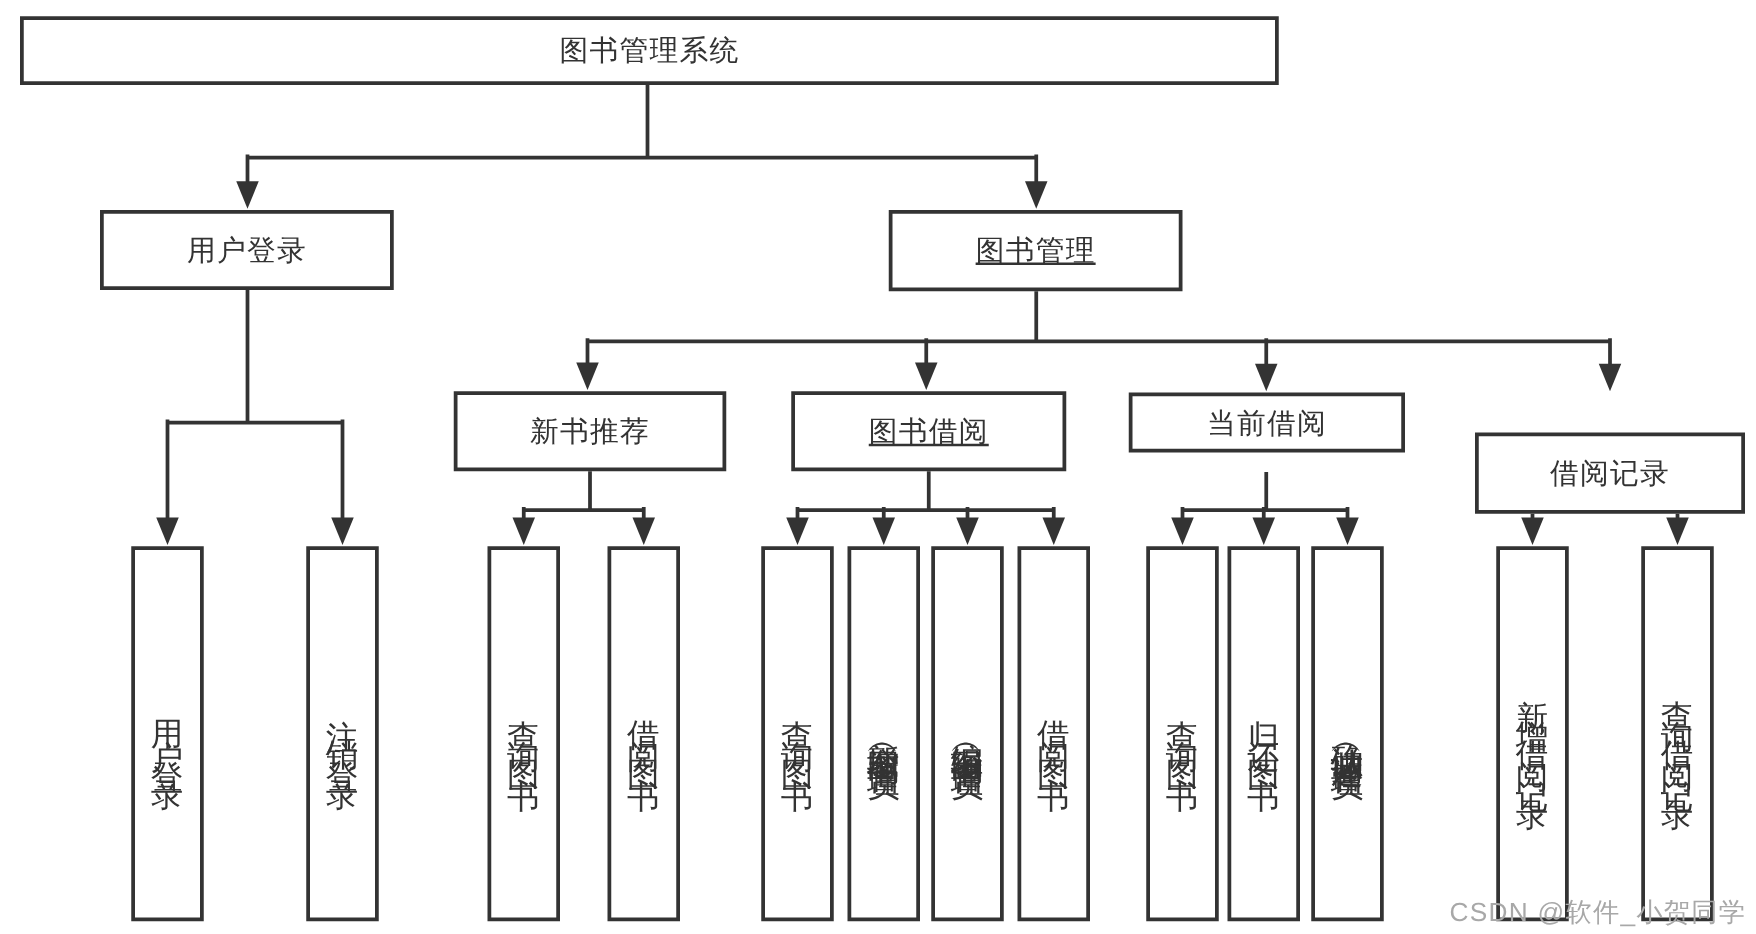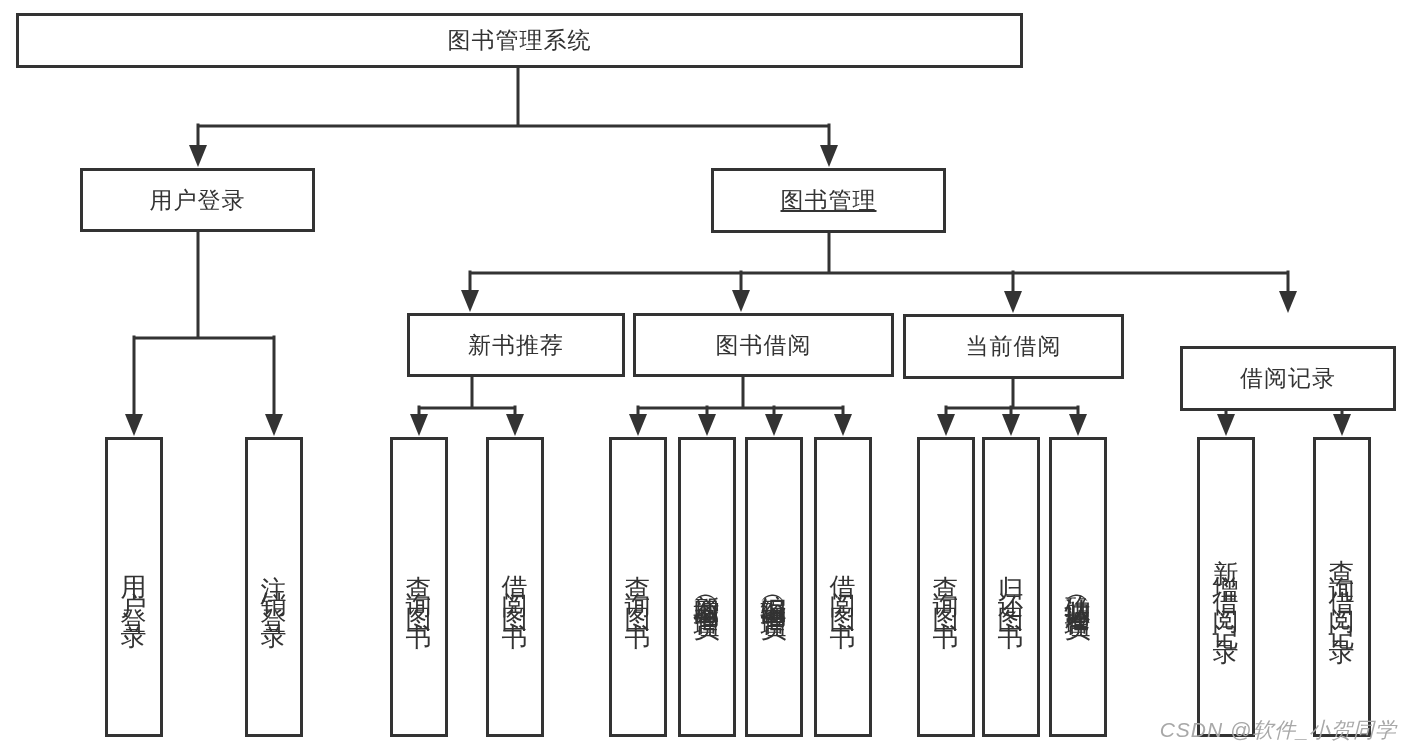--- a/index.html
+++ b/index.html
@@ -72,21 +72,20 @@
 
   .watermark {
     position: absolute;
     right: 8px;
     bottom: 3px;
     font-size: 21px;
     color: var(--wm);
     letter-spacing: 1px;
     z-index: 5;
     white-space: nowrap;
-    font-style: italic;
   }
 </style>
 </head>
 <body>
 
 <div class="canvas">
 
   <svg class="wires" viewBox="0 0 1405 747" xmlns="http://www.w3.org/2000/svg">
 
     <path class="wire" d="M518,68 V126 M198,126 H829 M198,125 V148 M829,125 V148"></path>
@@ -128,23 +127,23 @@
 
     <polygon class="arrowhead" points="1217,414 1235,414 1226,436"></polygon>
     <polygon class="arrowhead" points="1333,414 1351,414 1342,436"></polygon>
   </svg>
 
   <div class="hbox" style="left:16px; top:13px; width:1007px; height:55px;">图书管理系统</div>
 
   <div class="hbox" style="left:80px; top:168px; width:235px; height:64px;">用户登录</div>
   <div class="hbox" style="left:711px; top:168px; width:235px; height:65px;text-decoration:underline;">图书管理</div>
 
-  <div class="hbox" style="left:363px; top:313px; width:218px; height:64px;margin-left:44px;">新书推荐</div>
-  <div class="hbox" style="left:633px; top:313px; width:261px; height:64px;">图书借阅</div>
-  <div class="hbox" style="left:903px; top:314px; width:221px; height:65px;">当前借阅</div>
+  <div class="hbox" style="left:363px; top:313px; width:218px; height:64px;">新书推荐</div>
+  <div class="hbox" style="left:633px; top:313px; width:220px; height:64px;text-decoration:underline;">图书借阅</div>
+  <div class="hbox" style="left:903px; top:314px; width:221px; height:48px;">当前借阅</div>
   <div class="hbox" style="left:1180px; top:314px; width:216px; height:65px;margin-top:32px;">借阅记录</div>
 
   <div class="vbox" style="left:105px;">
     <span class="vtext">用户登录</span>
   </div>
   <div class="vbox" style="left:245px;">
     <span class="vtext">注销登录</span>
   </div>
 
   <div class="vbox" style="left:390px;">

